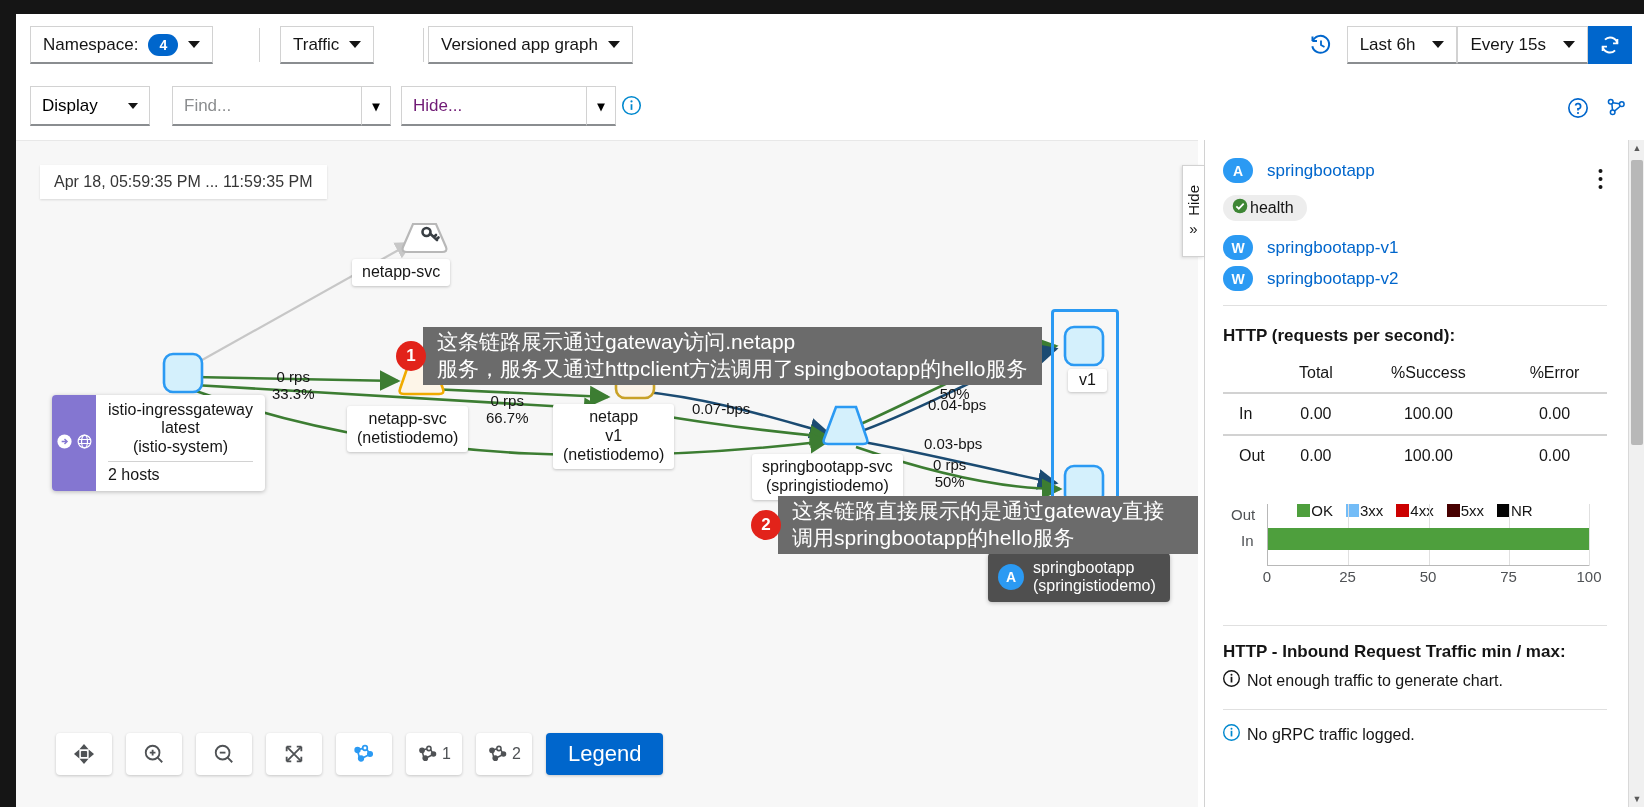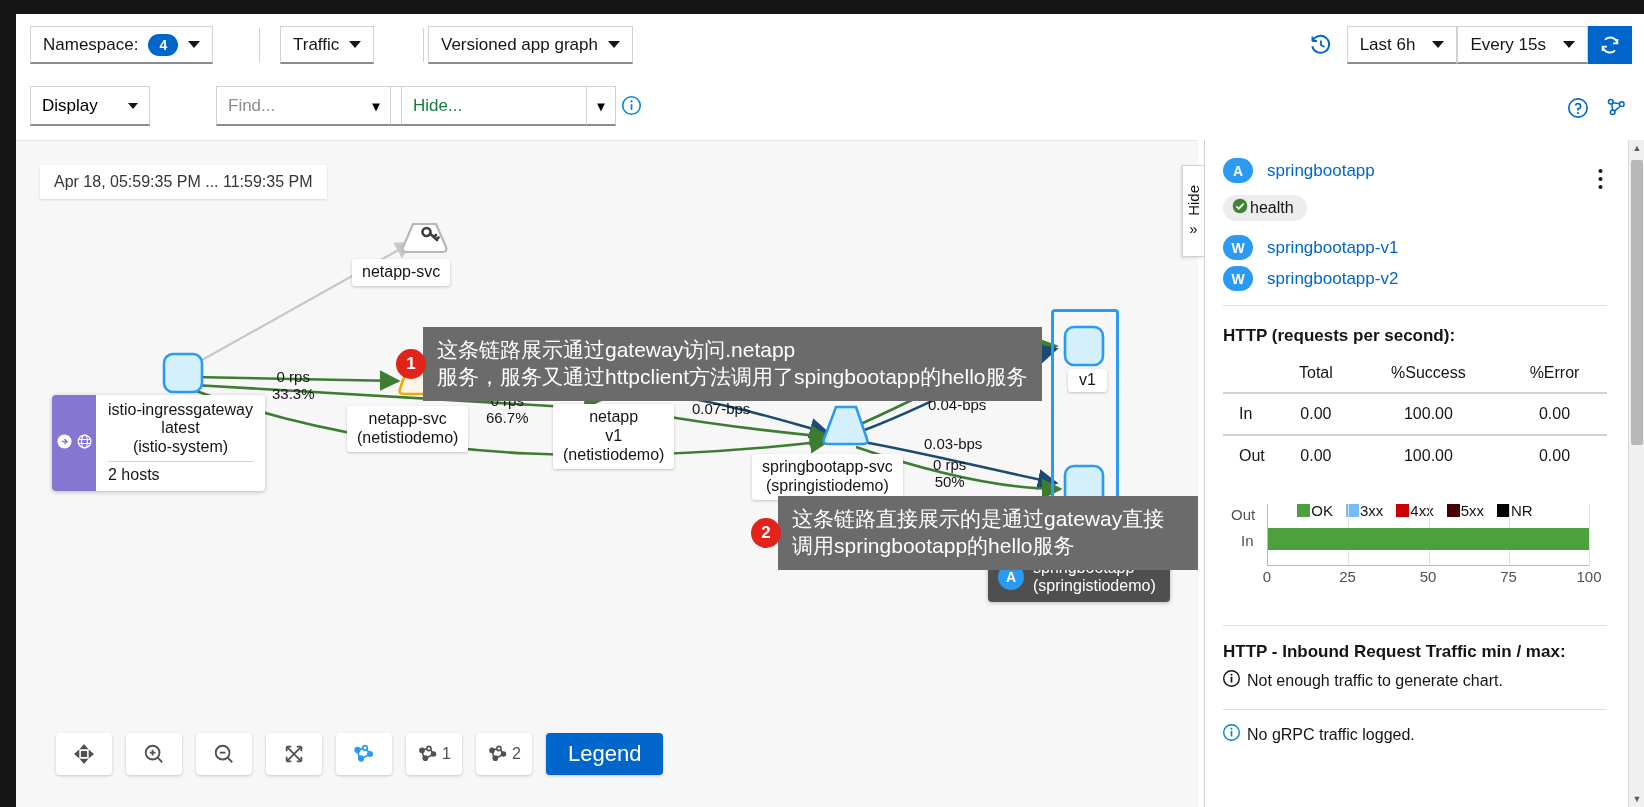--- a/index.html
+++ b/index.html
@@ -53,27 +53,27 @@
   }
 
   
   .toolbar2 { position:absolute; left:16px; top:80px; width:1628px; height:56px; background:#fff; }
   .disp-ctl { position:absolute; left:14px; top:6px; width:120px; height:40px;
     border:1px solid #d2d2d2; border-bottom:2px solid #8a8d90; background:#fff;
     display:flex; align-items:center; justify-content:space-between; padding:0 11px; font-size:17px; }
   .caret-sm { width:0;height:0;border-left:5px solid transparent;border-right:5px solid transparent;border-top:6px solid #151515; }
   .find-box { position:absolute; left:156px; top:6px; width:190px; height:40px;
     border:1px solid #d2d2d2; border-bottom:2px solid #8a8d90; background:#fff;
-    display:flex; align-items:center; padding:0 11px; font-size:17px; color:#8b8d8f;margin-left:44px; }
+    display:flex; align-items:center; padding:0 11px; font-size:17px; color:#8b8d8f; }
   .find-chev { position:absolute; left:346px; top:6px; width:29px; height:40px;
     border:1px solid #d2d2d2; border-left:none; border-bottom:2px solid #8a8d90; background:#fff;
     display:flex; align-items:center; justify-content:center; font-size:14px; font-weight:bold; }
   .hide-box { position:absolute; left:385px; top:6px; width:186px; height:40px;
     border:1px solid #d2d2d2; border-bottom:2px solid #8a8d90; background:#fff;
-    display:flex; align-items:center; padding:0 11px; font-size:17px; color:#15803d;text-align:center; }
+    display:flex; align-items:center; padding:0 11px; font-size:17px; color:#701a75;text-align:center; }
   .hide-chev { position:absolute; left:571px; top:6px; width:29px; height:40px;
     border:1px solid #d2d2d2; border-left:none; border-bottom:2px solid #8a8d90; background:#fff;
     display:flex; align-items:center; justify-content:center; font-size:14px; font-weight:bold; }
   .info-i { position:absolute; left:605px; top:15px; }
   .tb2-right { position:absolute; right:16px; top:16px; display:flex; gap:16px; align-items:center; }
 
   
   .canvas {
     position:absolute; left:16px; top:140px; width:1182px; height:667px;
     background:#f7f7f7; border-top:1px solid #e8e8e8;
@@ -133,21 +133,21 @@
   
   .annot {
     position:absolute; display:flex; align-items:center; gap:0;
   }
   .annot-num {
     width:30px; height:30px; border-radius:50%; background:#e2231a; color:#fff;
     display:flex; align-items:center; justify-content:center;
     font-size:17px; font-weight:600; z-index:3; flex:none;
   }
   .annot-body {
-    background:#6b6b6b; color:#fff; padding:10px 14px;
+    background:#6b6b6b; color:#fff; padding:2px 14px;
     font-size:21px; line-height:1.28; position:relative; margin-left:-3px;
   }
   .annot-body::before {
     content:""; position:absolute; left:-9px; top:50%; transform:translateY(-50%);
     border-top:10px solid transparent; border-bottom:10px solid transparent;
     border-right:10px solid #6b6b6b;
   }
 
   
   .hidetab {

